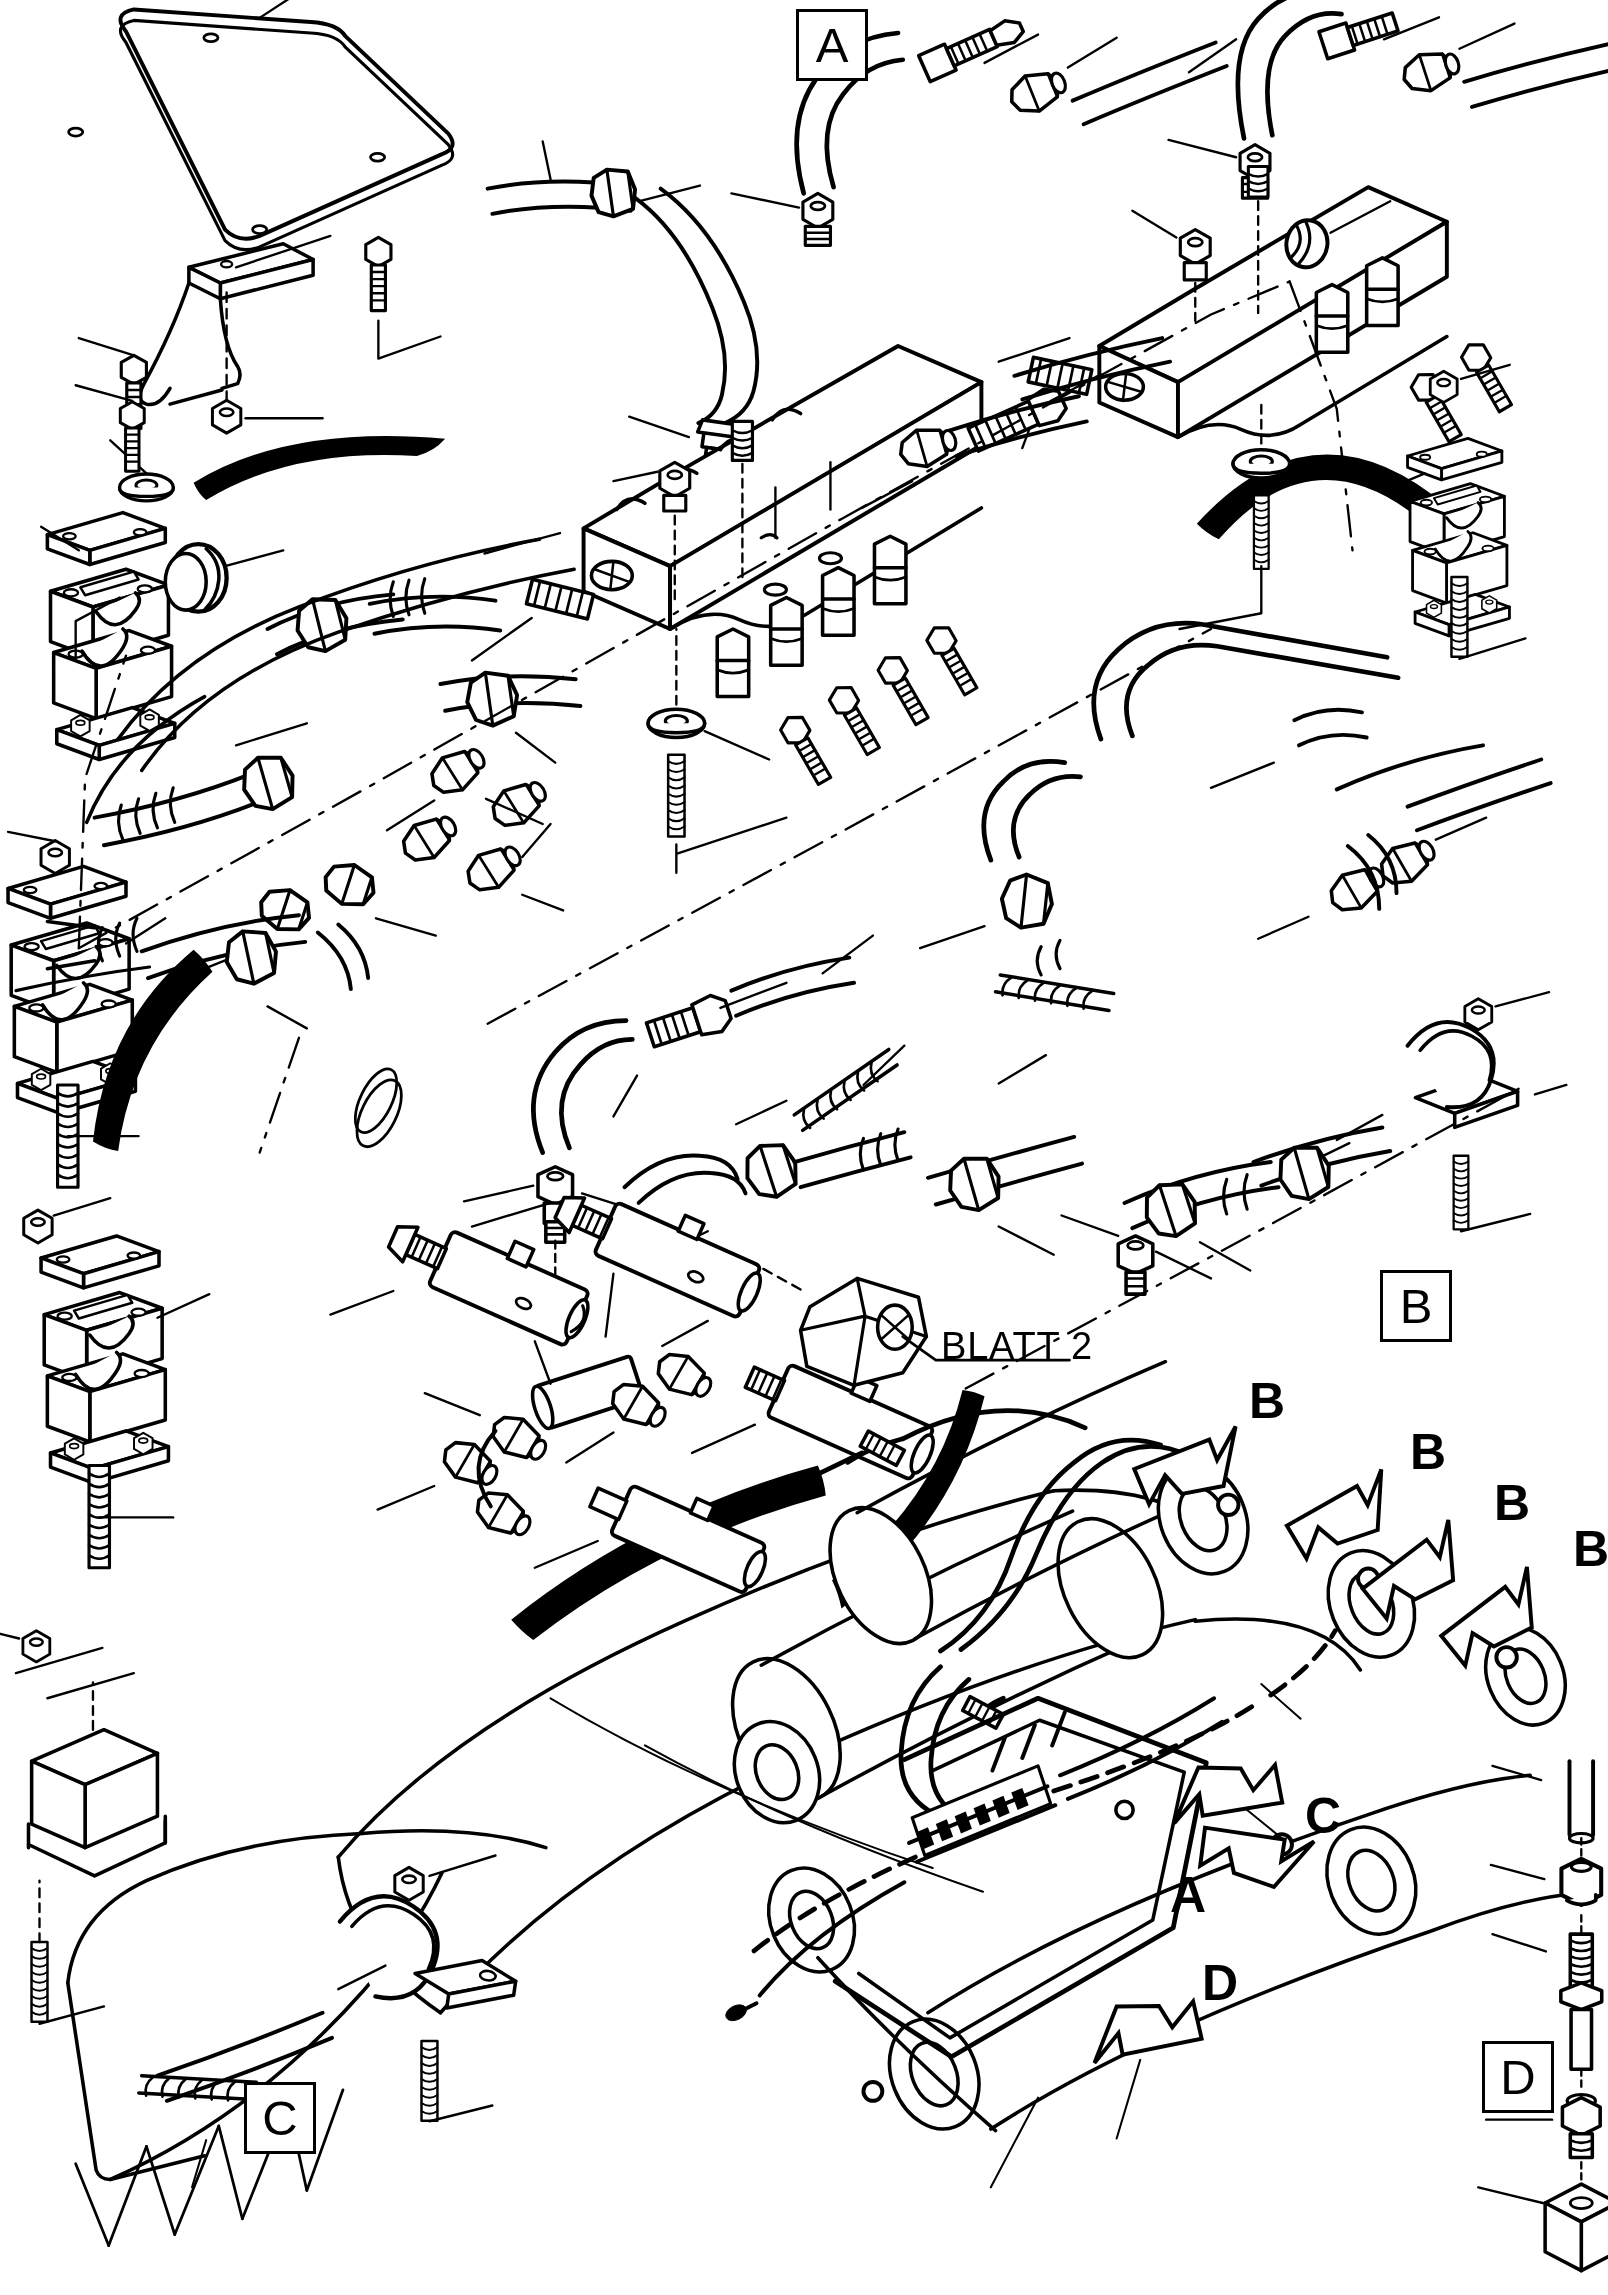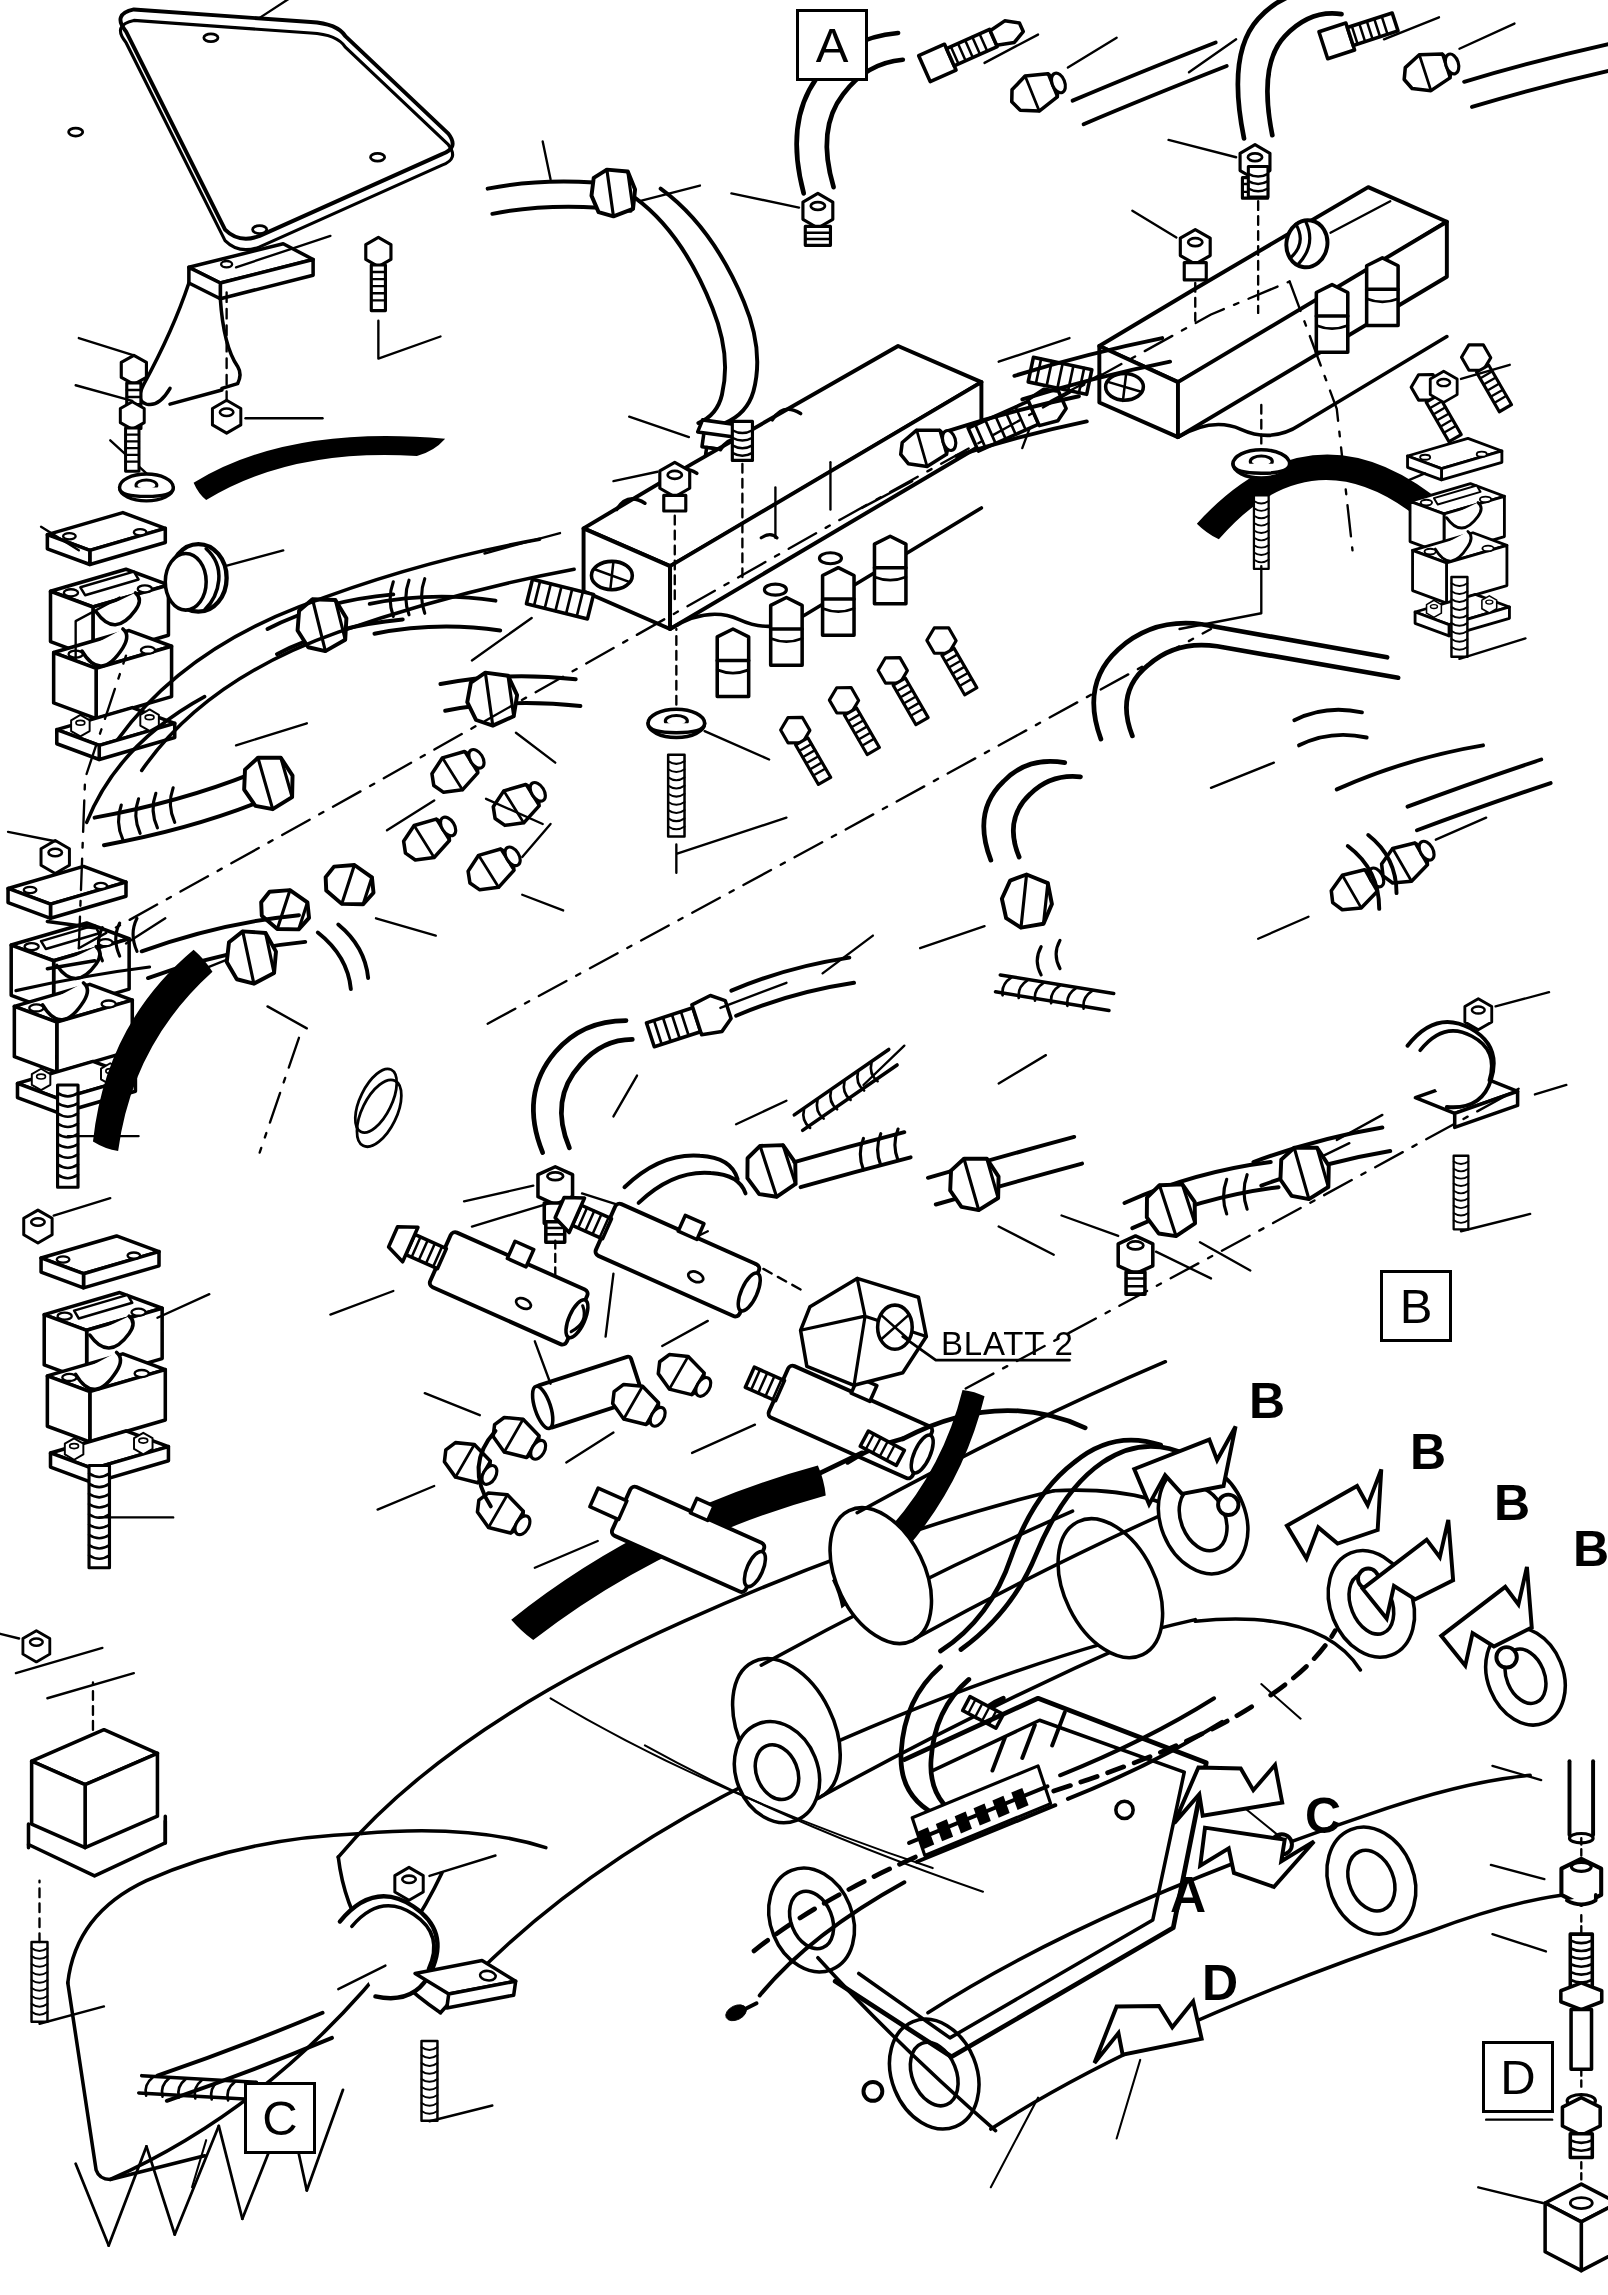--- a/index.html
+++ b/index.html
@@ -23,21 +23,21 @@
   .arrow-letter{
     position:absolute;
     font-size:50px;
     font-weight:700;
     color:#000;
     line-height:1;
     font-family:"Liberation Sans", sans-serif;
   }
   .ref-label{
     position:absolute;
-    font-size:33px;
+    font-size:38px;
     color:#000;
     line-height:1;
     letter-spacing:0.8px;
     font-family:"Liberation Sans", sans-serif;
     white-space:nowrap;
   }
 </style>
 </head>
 <body>
 

